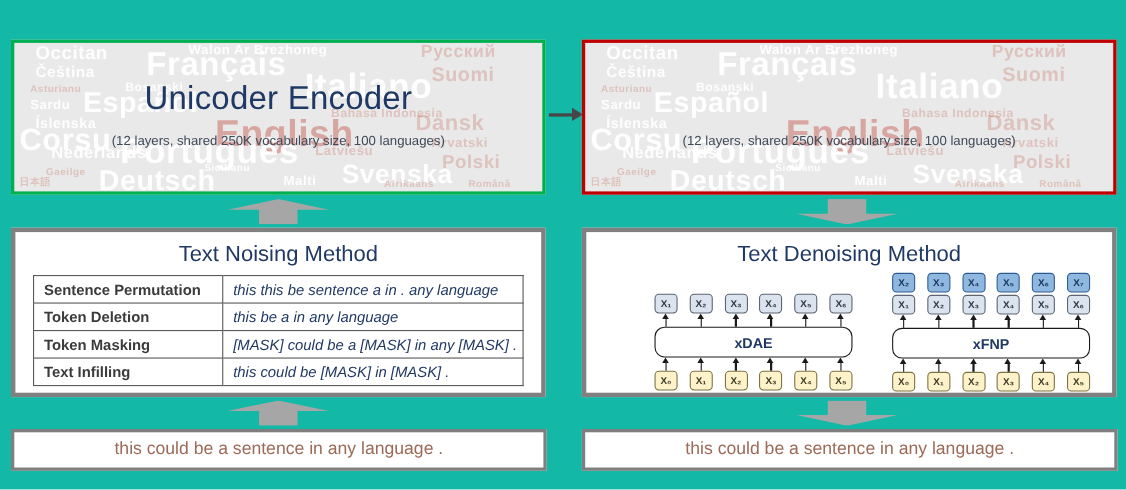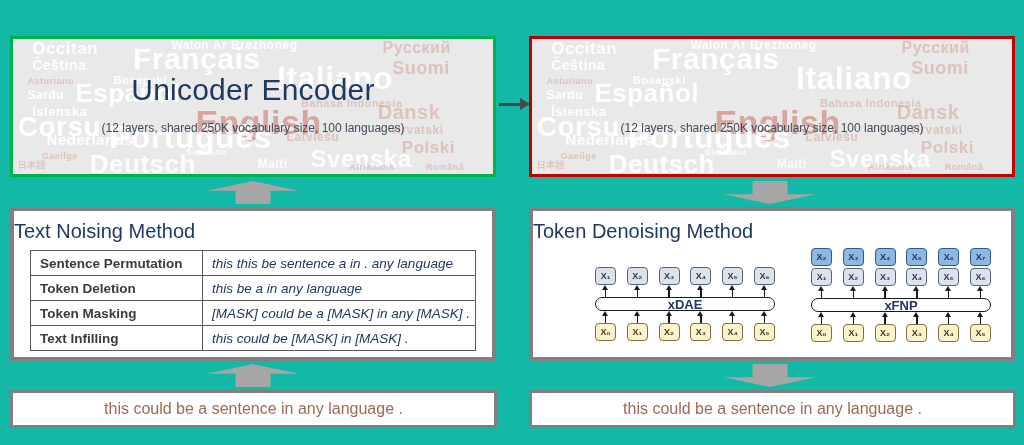--- a/index.html
+++ b/index.html
@@ -37,21 +37,21 @@
   .block-arrow{position:absolute;width:92px;height:23px;background:#a6a6a6;}
   .block-arrow.up{clip-path:polygon(50% 0,100% 42%,69% 42%,69% 100%,31% 100%,31% 42%,0 42%);}
   .block-arrow.down{clip-path:polygon(50% 100%,100% 58%,69% 58%,69% 0,31% 0,31% 58%,0 58%);}
   
   .panel{
     position:absolute;top:207px;width:478px;height:146px;
     background:#ffffff;border:4px solid #808080;
   }
   .panel.left{left:10px;}
   .panel.right{left:529px;}
-  .panel-title{margin-top:9px;font-size:20px;color:#1f3864;}
+  .panel-title{margin-top:9px;text-align:center;font-size:20px;color:#1f3864;}
   
   table.noise{
     border-collapse:collapse;table-layout:fixed;width:446px;
     margin:7px auto 0 auto;
   }
   table.noise td{border:1.5px solid #595959;height:24px;padding:0 0 0 9px;vertical-align:middle;}
   td.lbl{width:162px;font-size:13.5px;font-weight:700;color:#3b3b3b;}
   td.ex{font-size:13.5px;font-style:italic;color:#1f3864;}
   
   .diagram{position:absolute;width:180px;}
@@ -68,21 +68,21 @@
   .token.yellow{background:#fdf2ca;border:1.2px solid #7c7240;color:#3f3a24;}
   .varrow{position:relative;width:21px;height:12px;}
   .varrow::after{
     content:'';position:absolute;left:50%;top:4px;bottom:0;width:1.3px;margin-left:-0.65px;background:#1a1a1a;
   }
   .varrow::before{
     content:'';position:absolute;left:50%;top:0;margin-left:-3.5px;width:0;height:0;
     border-left:3.5px solid transparent;border-right:3.5px solid transparent;border-bottom:5px solid #1a1a1a;
   }
   .fnbox{
-    box-sizing:border-box;height:14px;border:1.6px solid #1a1a1a;border-radius:9px;background:#fff;
+    box-sizing:border-box;height:28px;border:1.6px solid #1a1a1a;border-radius:9px;background:#fff;
     display:flex;align-items:center;justify-content:center;
     font-size:13px;font-weight:700;color:#1f3864;
   }
   
   .sentence-box{
     position:absolute;top:390px;width:481px;height:32px;
     border:3px solid #7f7f7f;background:#fff;
     display:flex;align-items:center;justify-content:center;
     font-size:16px;color:#9c6a57;
   }
@@ -188,21 +188,21 @@
           </tr>
           <tr>
             <td class="lbl">Text Infilling</td>
             <td class="ex">this could be [MASK] in [MASK] .</td>
           </tr>
         </tbody>
     </table>
   </div>
 
   <div class="panel right">
-    <div class="panel-title">Token Denoising Method</div>
+    <div class="panel-title">Text Denoising Method</div>
 
     <div class="diagram" style="left:62px;top:56px;">
       <div class="trow">
           <span class="token light">X₁</span>
           <span class="token light">X₂</span>
           <span class="token light">X₃</span>
           <span class="token light">X₄</span>
           <span class="token light">X₅</span>
           <span class="token light">X₆</span>
         </div>

